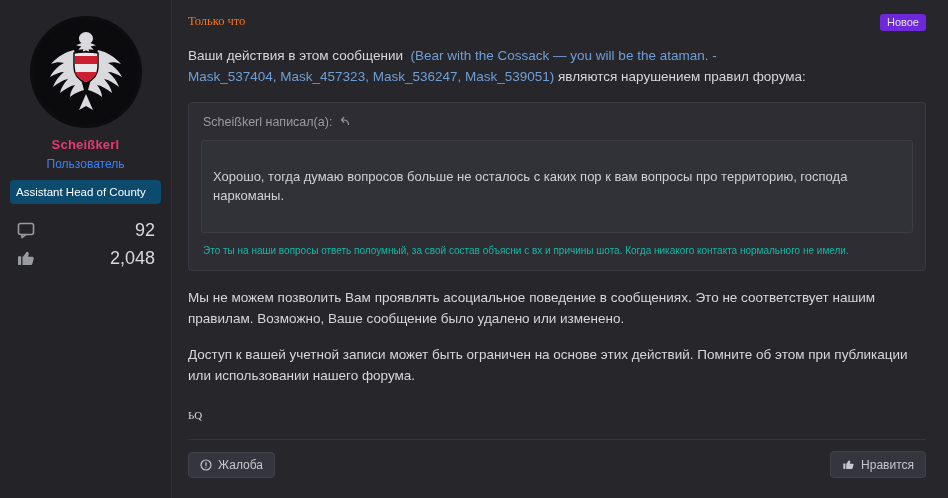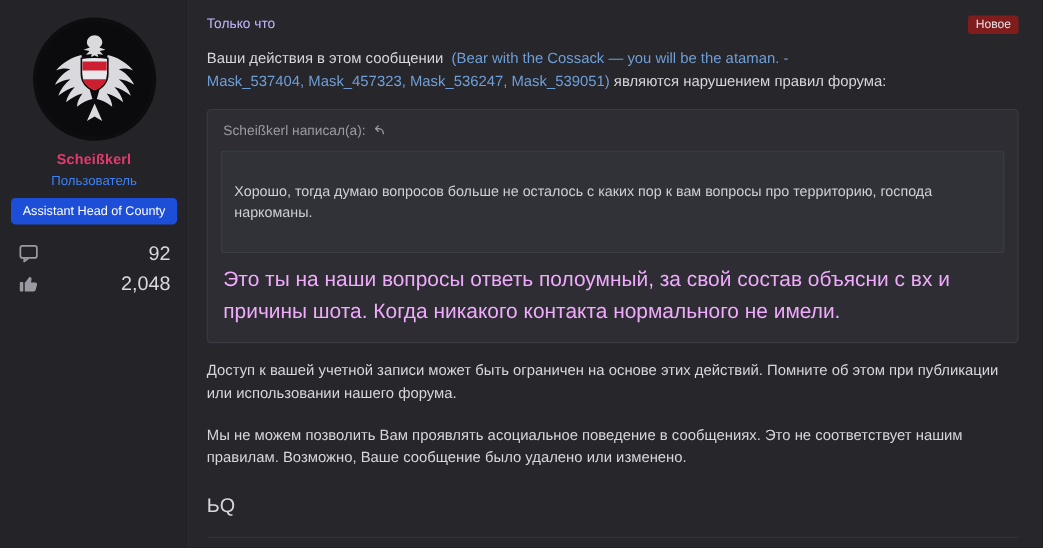--- a/index.html
+++ b/index.html
@@ -47,25 +47,24 @@
   }
   .author-rank {
     margin-top: 5px;
     color: #3b82f6;
     font-size: 12px;
     text-align: right;
   }
   .author-badge {
     margin-top: 9px;
     width: 100%;
-    background: #1d4ed8;
+    background: #0c4a6e;
     color: #ffffff;
     font-size: 11.5px;
     line-height: 1.25;
-    text-align: center;
     border-radius: 4px;
     padding: 5px 6px;
   }
   .stats {
     margin-top: 12px;
     width: 100%;
     padding: 0 6px;
   }
   .stat-row {
     display: flex;
@@ -83,23 +82,23 @@
     padding: 14px 22px 12px 16px;
     display: flex;
     flex-direction: column;
   }
   .msg-head {
     display: flex;
     align-items: flex-start;
     justify-content: space-between;
     height: 20px;
   }
-  .timestamp { color: #c4b5fd; font-size: 12.5px; }
+  .timestamp { color: #f97316; font-size: 12.5px; font-family: Liberation Serif, serif; }
   .new-badge {
-    background: #7f1d1d;
+    background: #6d28d9;
     color: #e4e4ea;
     font-size: 11px;
     border-radius: 3px;
     padding: 3px 7px;
     line-height: 1;
   }
   .body-text {
     color: #d6d6dc;
     font-size: 13.5px;
     line-height: 1.55;
@@ -129,29 +128,29 @@
     background: #313138;
     border: 1px solid #3d3d45;
     border-radius: 3px;
     padding: 26px 11px;
     color: #cfcfd6;
     font-size: 13px;
     line-height: 1.5;
   }
   .quote-after {
     margin-top: 10px;
-    color: #f0abfc;
-    font-size: 19px;
+    color: #14b8a6;
+    font-size: 10px;
     line-height: 1.55;
     padding: 0 2px;
   }
 
   .para { margin-top: 17px; }
   .para2 { margin-top: 15px; }
-  .sig { margin-top: 22px; color: #d6d6dc; font-size: 18px; }
+  .sig { margin-top: 22px; color: #d6d6dc; font-size: 11px; font-family: Liberation Serif, serif; }
 
   .divider {
     margin-top: 18px;
     border-top: 1px solid #35353c;
   }
 
   .msg-foot {
     margin-top: 11px;
     display: flex;
     align-items: center;
@@ -246,22 +245,22 @@
         <span class="quote-reply-icon">
           <svg width="13" height="13" viewBox="0 0 13 13">
               <path d="M9.5 9.5c0-3-2-4.5-5-4.5H3.2M4.8 2.4L2.4 4.9l2.4 2.4" fill="none" stroke="#9b9ba3" stroke-width="1.2" stroke-linecap="round" stroke-linejoin="round"></path>
             </svg>
         </span>
       </div>
       <div class="quote-inner">Хорошо, тогда думаю вопросов больше не осталось с каких пор к вам вопросы про территорию, господа наркоманы.</div>
       <div class="quote-after">Это ты на наши вопросы ответь полоумный, за свой состав объясни с вх и причины шота. Когда никакого контакта нормального не имели.</div>
     </div>
 
+    <div class="body-text para">Мы не можем позволить Вам проявлять асоциальное поведение в сообщениях. Это не соответствует нашим правилам. Возможно, Ваше сообщение было удалено или изменено.</div>
     <div class="body-text para2">Доступ к вашей учетной записи может быть ограничен на основе этих действий. Помните об этом при публикации или использовании нашего форума.</div>
-    <div class="body-text para">Мы не можем позволить Вам проявлять асоциальное поведение в сообщениях. Это не соответствует нашим правилам. Возможно, Ваше сообщение было удалено или изменено.</div>
 
     <div class="sig">ЬQ</div>
 
     <div class="divider"></div>
 
     <div class="msg-foot">
       <button class="btn">
         <span>
           <svg width="12" height="12" viewBox="0 0 12 12">
               <circle cx="6" cy="6" r="5" fill="none" stroke="#c6c6cd" stroke-width="1.2"></circle>

